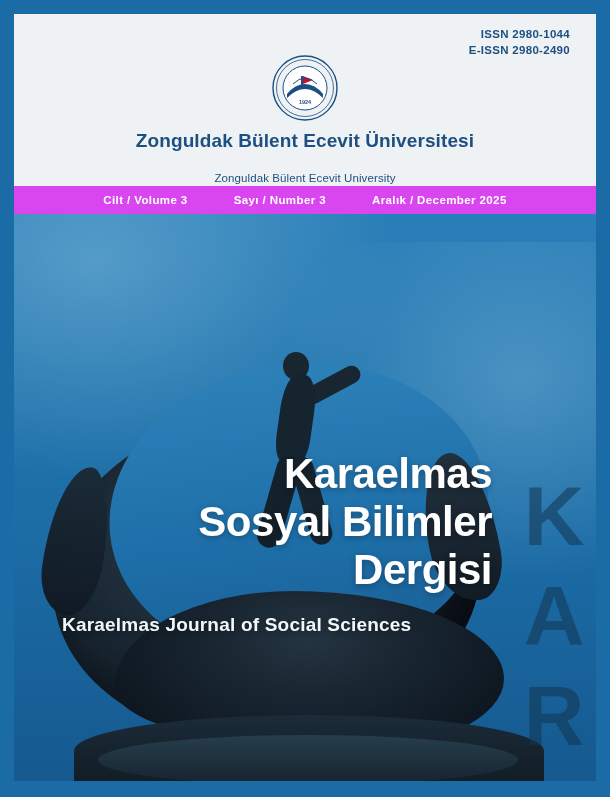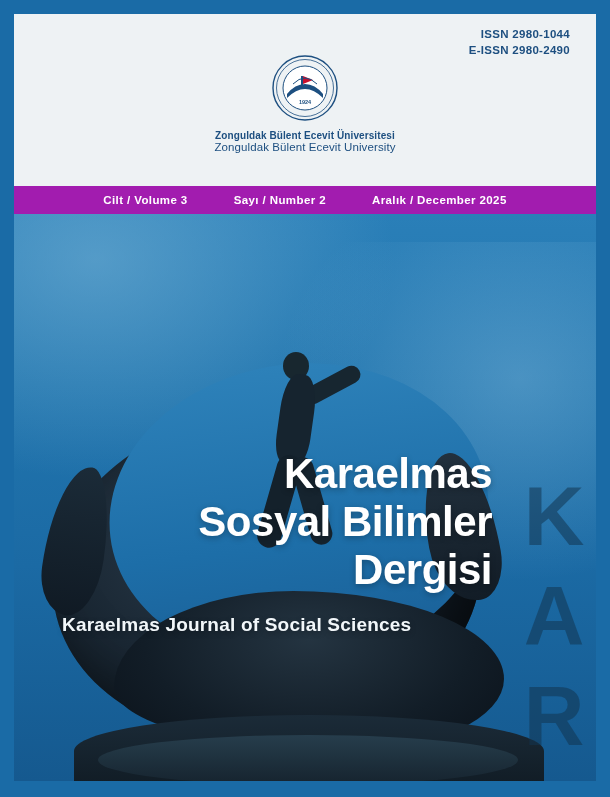--- a/index.html
+++ b/index.html
@@ -79,39 +79,39 @@
   }
   .uni-names {
     position: absolute;
     left: 0;
     right: 0;
     top: 116px;
     text-align: center;
     color: #1d4f80;
   }
   .uni-tr {
-    font-size: 10px;
+    font-size: 19px;
     font-weight: bold;
     letter-spacing: 0.1px;
   }
   .uni-en {
     font-size: 11.5px;
     font-weight: normal;
-    margin-top: 0;
+    margin-top: 20px;
     letter-spacing: 0.1px;
   }
 
   
   .volume-strip {
     position: absolute;
     left: 14px;
     top: 186px;
     width: 582px;
     height: 28px;
-    background: #a21caf;
+    background: #d946ef;
     color: #ffffff;
     display: flex;
     align-items: center;
     justify-content: center;
     gap: 46px;
     font-size: 11.5px;
     font-weight: bold;
     letter-spacing: 0.4px;
   }
 
@@ -340,21 +340,21 @@
     </div>
 
     <div class="uni-names">
       <div class="uni-tr">Zonguldak Bülent Ecevit Üniversitesi</div>
       <div class="uni-en">Zonguldak Bülent Ecevit University</div>
     </div>
   </div>
 
   <div class="volume-strip">
     <span>Cilt / Volume 3</span>
-    <span>Sayı / Number 2</span>
+    <span>Sayı / Number 3</span>
     <span>Aralık / December 2025</span>
   </div>
 
   <div class="photo">
     <div class="sky-glow"></div>
     <div class="sky-glow2"></div>
 
     <div class="crescent"></div>
     <div class="crescent-cut"></div>
     <div class="crescent-tip-l"></div>

